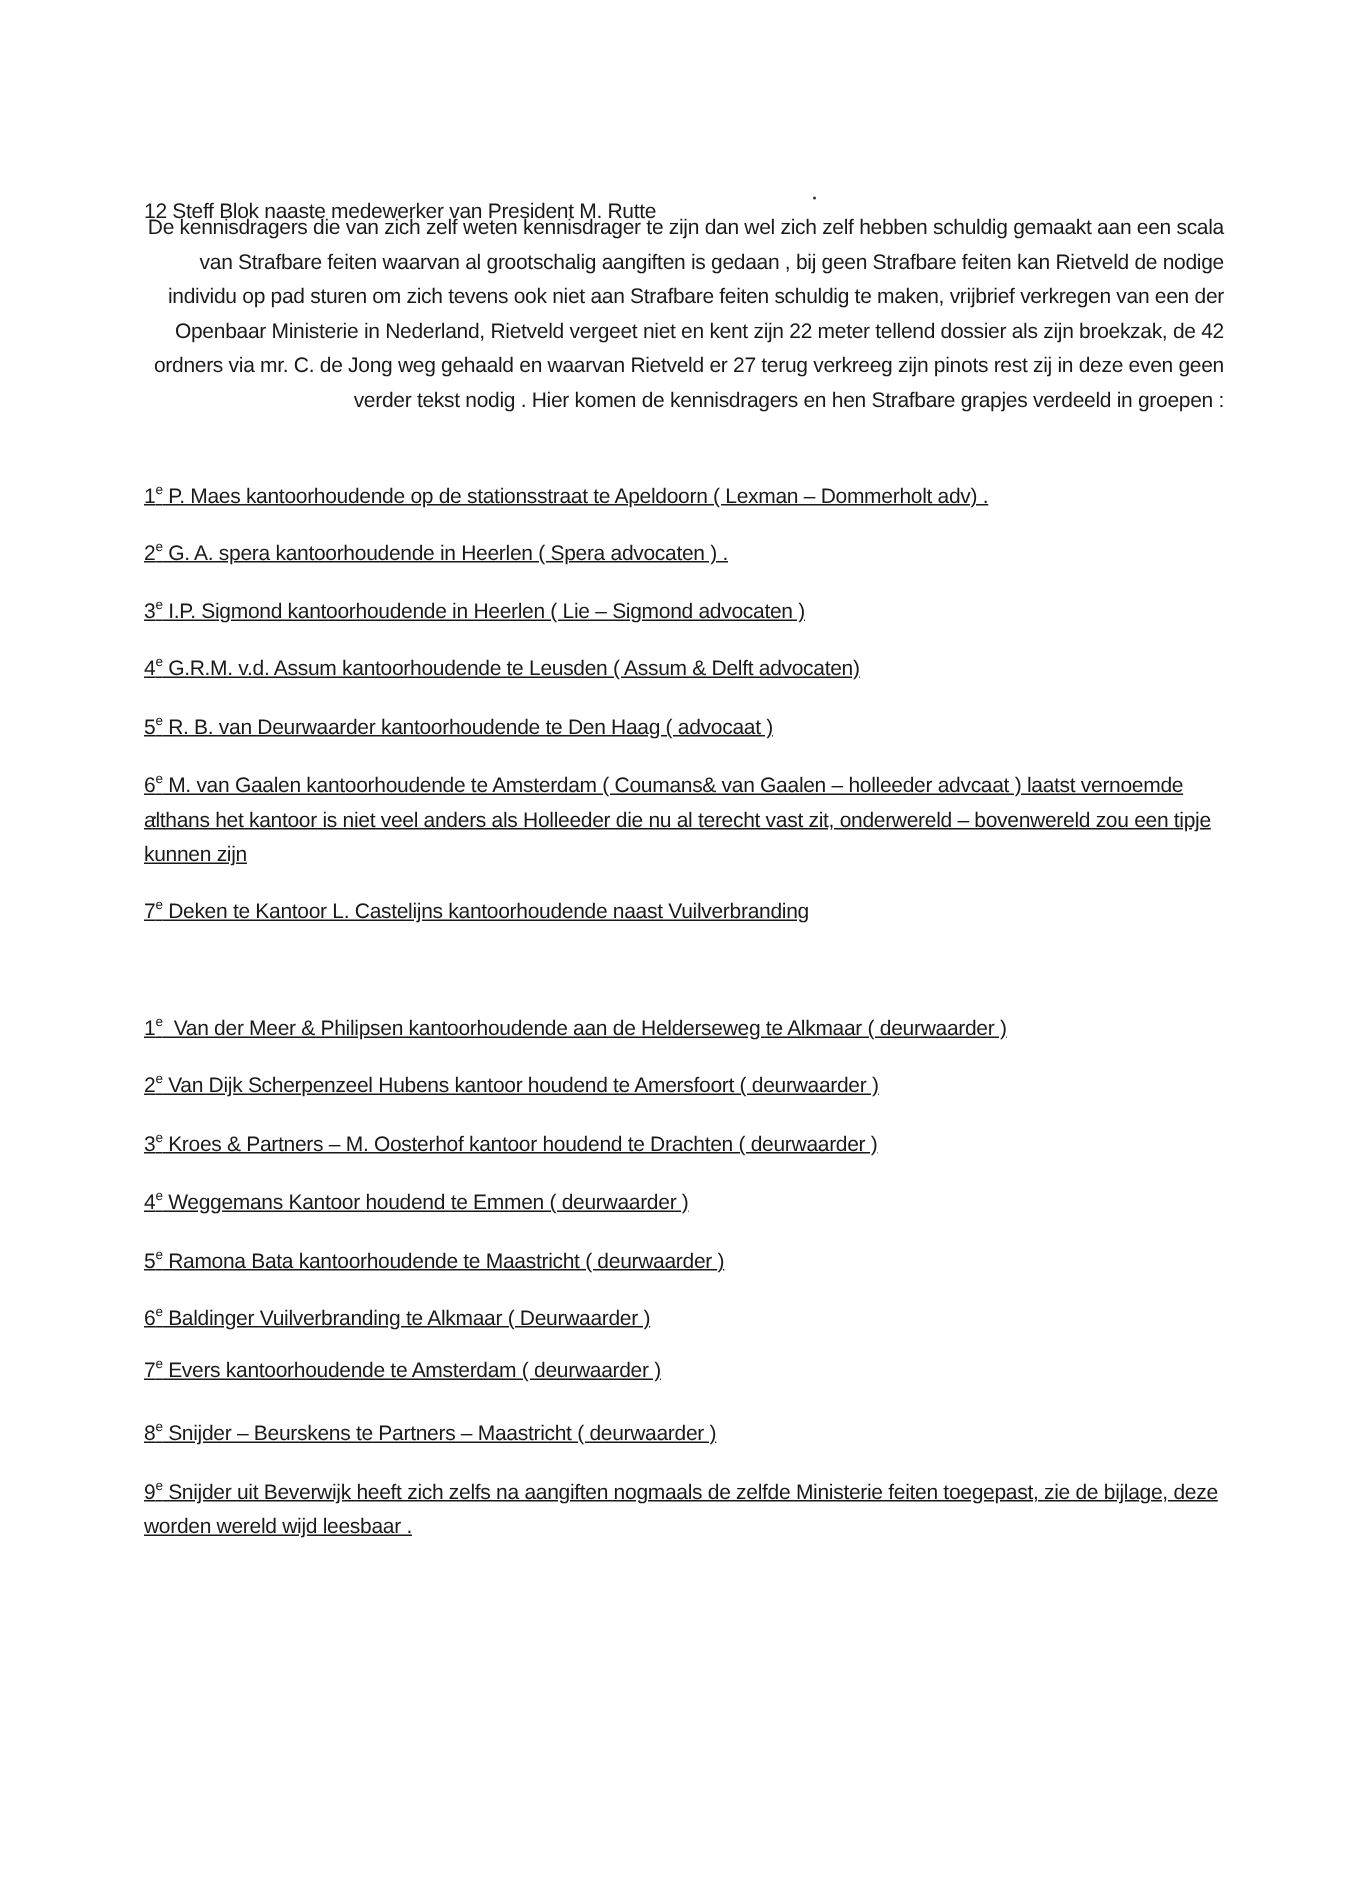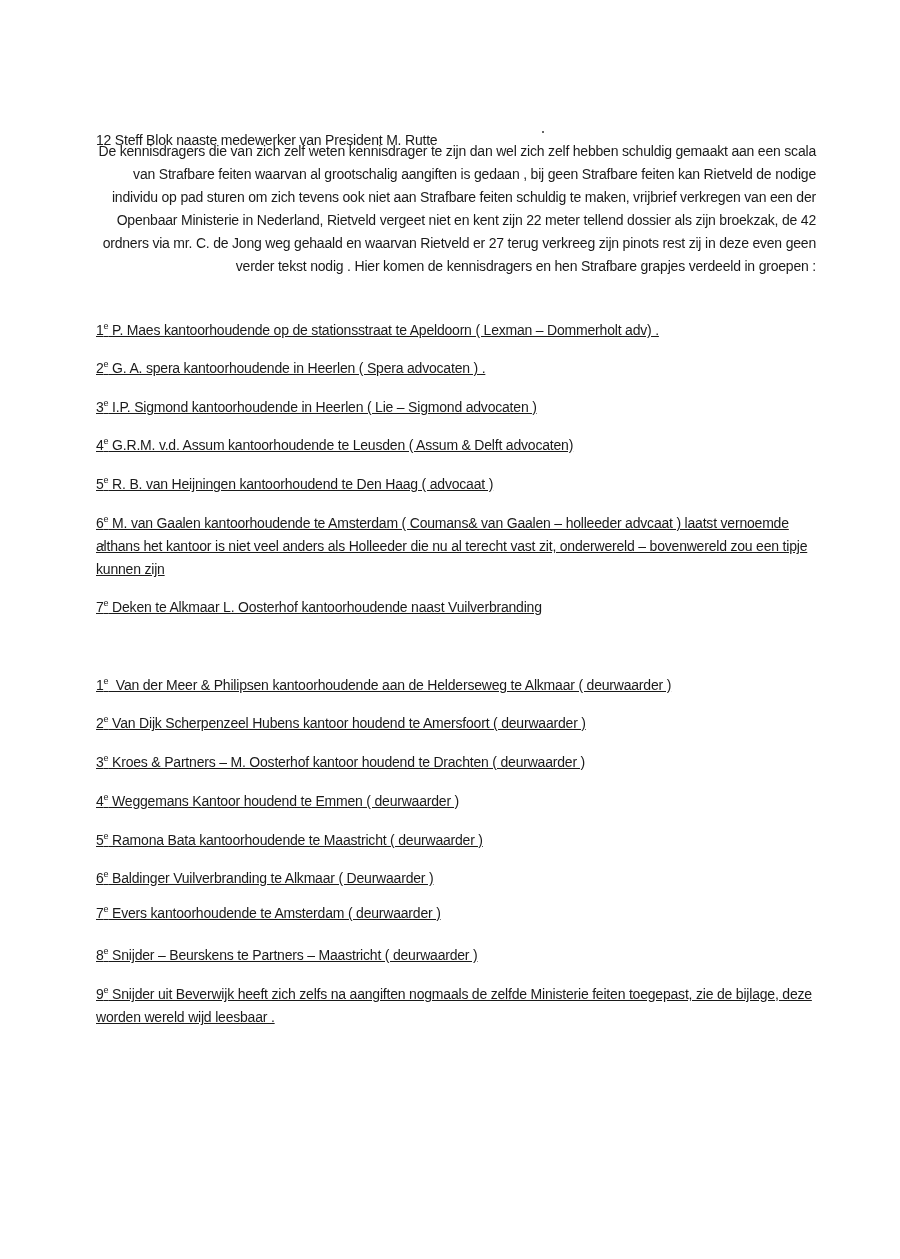--- a/index.html
+++ b/index.html
@@ -71,27 +71,27 @@
   <div class="item" style="top:357px">
     <span class="num"><span>2</span><sup>e</sup></span><span> G. A. spera kantoorhoudende in Heerlen ( Spera advocaten ) .</span>
   </div>
   <div class="item" style="top:396px">
     <span class="num"><span>3</span><sup>e</sup></span><span> I.P. Sigmond kantoorhoudende in Heerlen ( Lie – Sigmond advocaten )</span>
   </div>
   <div class="item" style="top:434px">
     <span class="num"><span>4</span><sup>e</sup></span><span> G.R.M. v.d. Assum kantoorhoudende te Leusden ( Assum &amp; Delft  advocaten)</span>
   </div>
   <div class="item" style="top:473px">
-    <span class="num"><span>5</span><sup>e</sup></span><span> R. B. van Heijningen kantoorhoudend te Den Haag  ( advocaat )</span>
+    <span class="num"><span>5</span><sup>e</sup></span><span> R. B. van Deurwaarder kantoorhoudende te Den Haag  ( advocaat )</span>
   </div>
   <div class="item" style="top:512px">
     <span class="num"><span>6</span><sup>e</sup></span><span> M. van Gaalen kantoorhoudende te Amsterdam ( Coumans&amp; van Gaalen – holleeder  advcaat ) laatst vernoemde althans het kantoor is niet veel anders als Holleeder die nu al terecht vast zit, onderwereld – bovenwereld zou een tipje kunnen zijn</span>
   </div>
   <div class="item" style="top:596px">
-    <span class="num"><span>7</span><sup>e</sup></span><span> Deken te Alkmaar L. Oosterhof kantoorhoudende naast Vuilverbranding</span>
+    <span class="num"><span>7</span><sup>e</sup></span><span> Deken te Kantoor L. Castelijns kantoorhoudende naast Vuilverbranding</span>
   </div>
 
   <div class="item" style="top:674px">
     <span class="num"><span>1</span><sup>e</sup></span><span style="white-space:pre">  Van der Meer &amp; Philipsen kantoorhoudende aan de Helderseweg te Alkmaar ( deurwaarder )</span>
   </div>
   <div class="item" style="top:712px">
     <span class="num"><span>2</span><sup>e</sup></span><span> Van Dijk Scherpenzeel Hubens kantoor houdend te Amersfoort ( deurwaarder )</span>
   </div>
   <div class="item" style="top:751px">
     <span class="num"><span>3</span><sup>e</sup></span><span> Kroes &amp; Partners – M. Oosterhof kantoor houdend te Drachten ( deurwaarder )</span>

